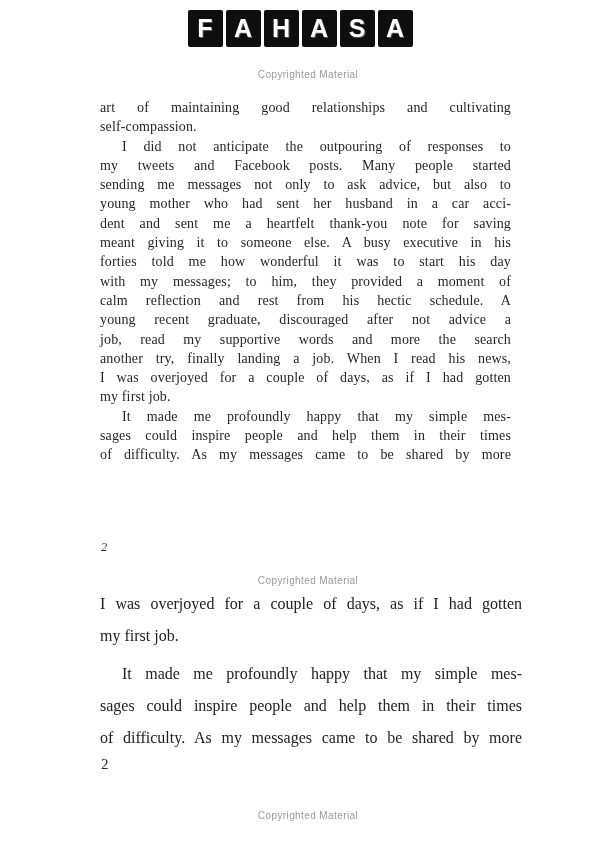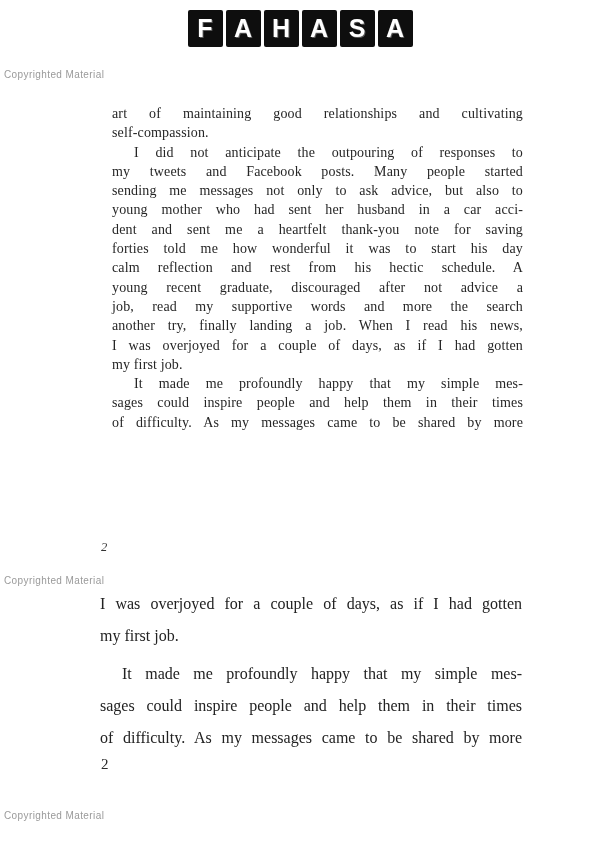--- a/index.html
+++ b/index.html
@@ -36,41 +36,41 @@
     display: flex;
     align-items: center;
     justify-content: center;
     border-radius: 2px;
     text-shadow: 1px 1px 0 #5a5a5a;
   }
 
   
   .copyright {
     position: absolute;
-    left: 4px; right: 0;
+    left: 16px; right: 0;
+    text-align: center;
     font-family: "Liberation Sans", "DejaVu Sans", sans-serif;
     font-size: 10px;
     letter-spacing: 0.04em;
     color: #9a9a9a;
   }
   .cr-top    { top: 69px; }
   .cr-mid    { top: 575px; }
   .cr-bottom { top: 810px; }
 
   
   .page1 {
     position: absolute;
     left: 100px;
-    top: 104px;
+    top: 98px;
     width: 411px;
     font-size: 14px;
     line-height: 19.3px;
     color: #262626;
     letter-spacing: 0.01em;
-    margin-left: 12px;
   }
   .pagenum1 {
     position: absolute;
     left: 101px;
     top: 540px;
     font-style: italic;
     font-size: 12.5px;
     color: #333333;
   }
 
@@ -117,21 +117,23 @@
   <div class="copyright cr-top">Copyrighted Material</div>
 
   <div class="page1">
       <div class="line just">art of maintaining good relationships and cultivating</div>
       <div class="line">self-compassion.</div>
       <div class="line just ind">I did not anticipate the outpouring of responses to</div>
       <div class="line just">my tweets and Facebook posts. Many people started</div>
       <div class="line just">sending me messages not only to ask advice, but also to</div>
       <div class="line just">young mother who had sent her husband in a car acci-</div>
       <div class="line just">dent and sent me a heartfelt thank-you note for saving</div>
+      <div class="line just">meant giving it to someone else. A busy executive in his</div>
       <div class="line just">forties told me how wonderful it was to start his day</div>
+      <div class="line just">with my messages; to him, they provided a moment of</div>
       <div class="line just">calm reflection and rest from his hectic schedule. A</div>
       <div class="line just">young recent graduate, discouraged after not advice a</div>
       <div class="line just">job, read my supportive words and more the search</div>
       <div class="line just">another try, finally landing a job. When I read his news,</div>
       <div class="line just">I was overjoyed for a couple of days, as if I had gotten</div>
       <div class="line">my first job.</div>
       <div class="line just ind">It made me profoundly happy that my simple mes-</div>
       <div class="line just">sages could inspire people and help them in their times</div>
       <div class="line just">of difficulty. As my messages came to be shared by more</div>
     </div>

